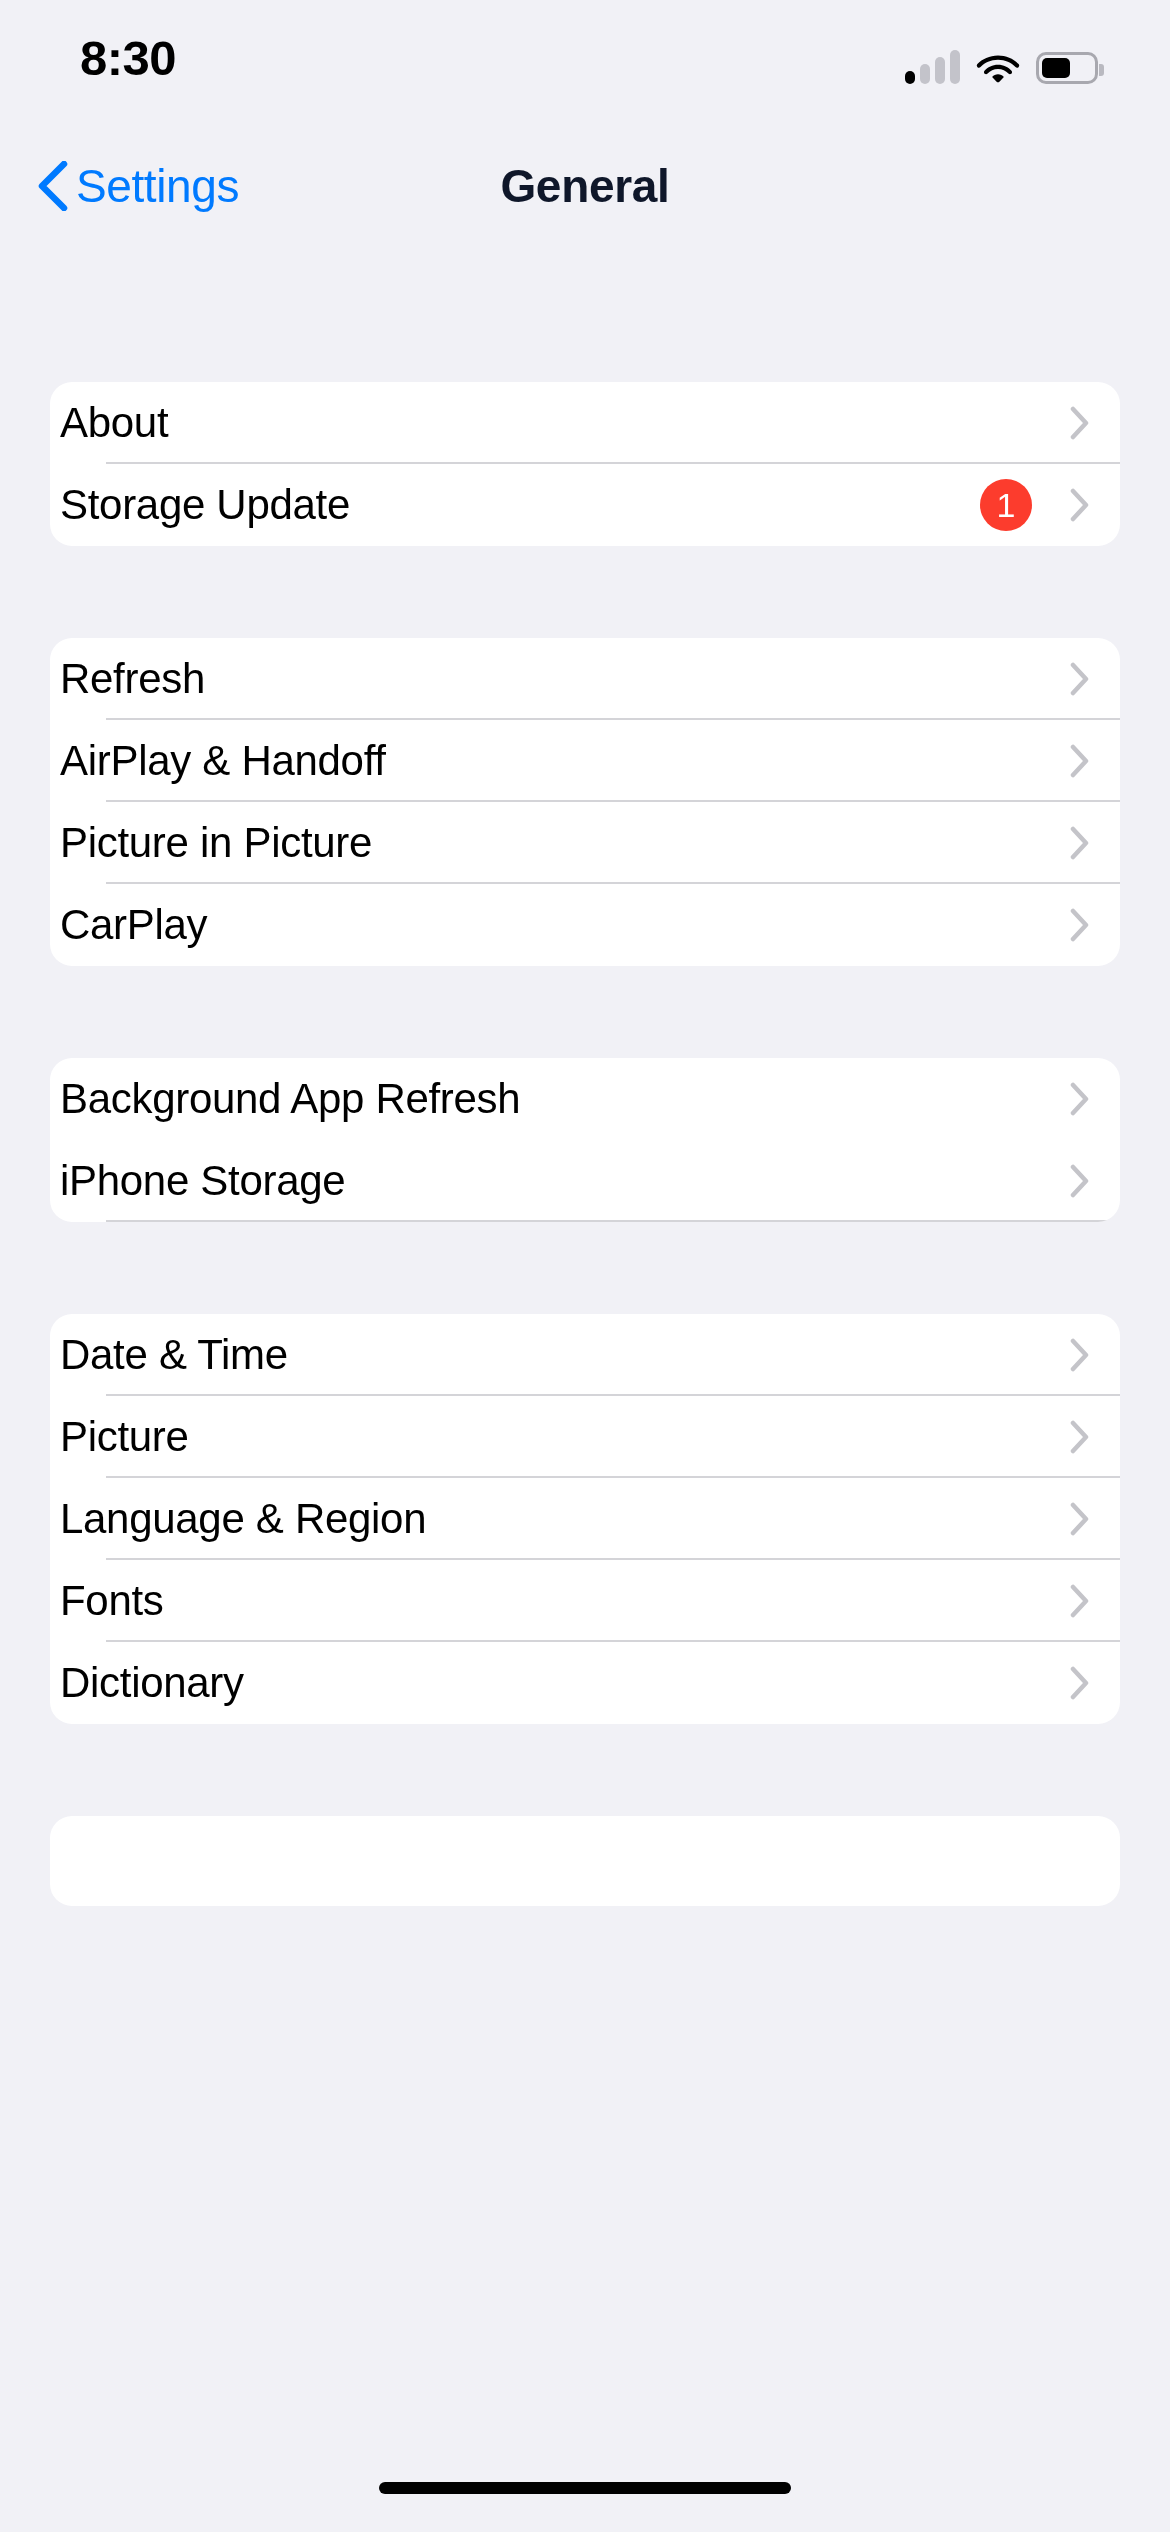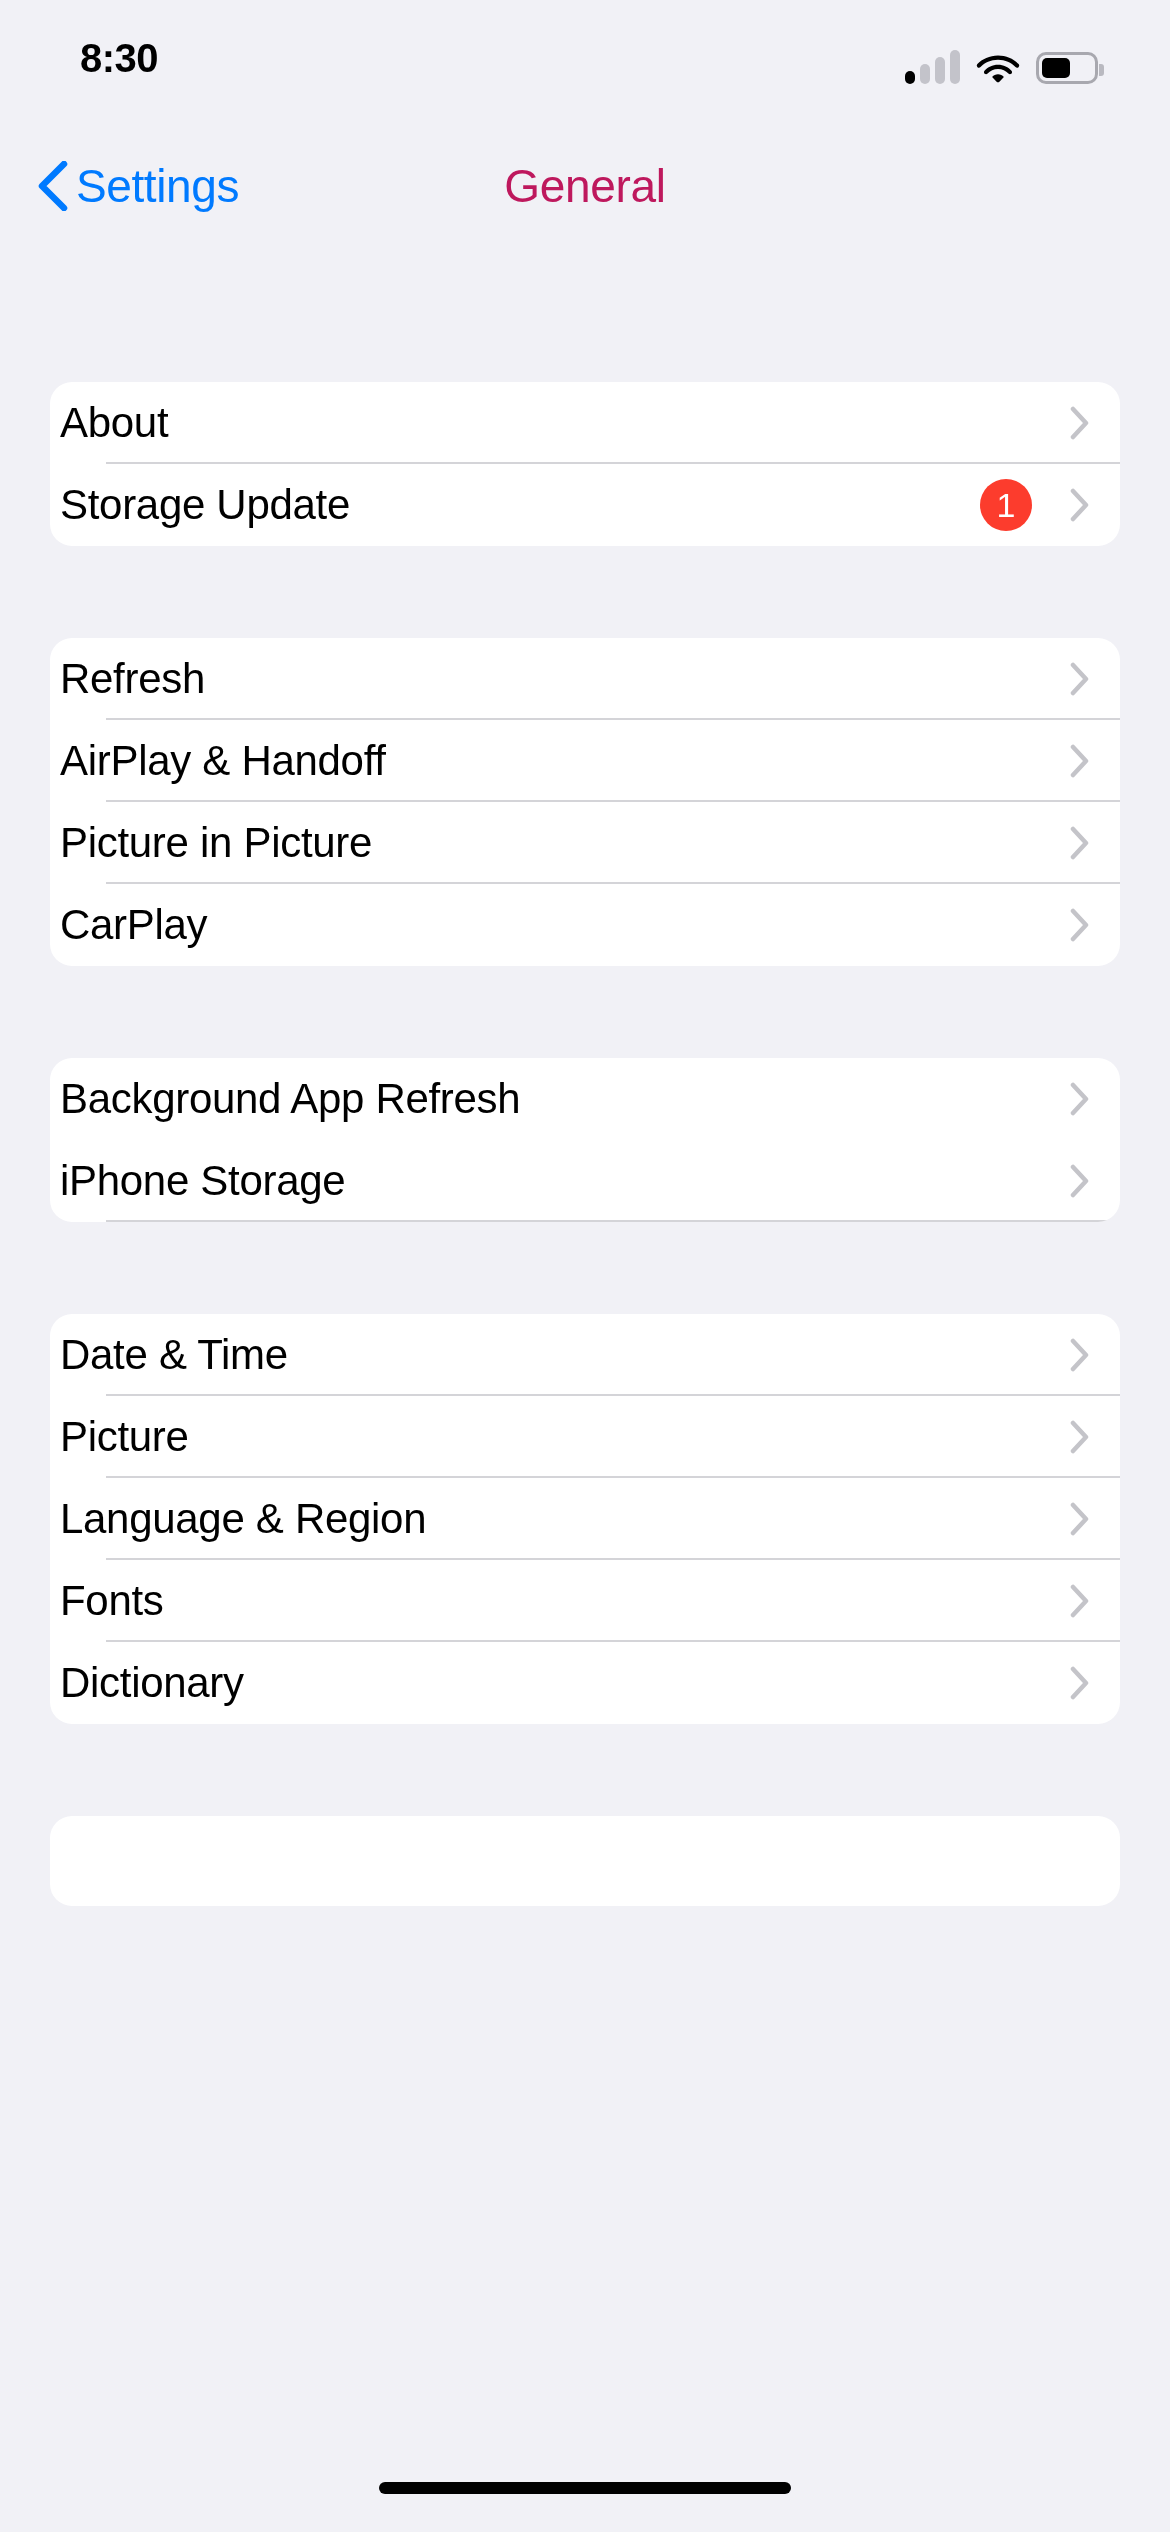--- a/index.html
+++ b/index.html
@@ -12,21 +12,21 @@
   }
   #screen { position:relative; width:1170px; height:2532px; background:#f1f1f6; }
 
   
   .status-bar {
     position:absolute; top:0; left:0; width:1170px; height:132px;
   }
   .status-time {
     position:absolute; left:80px; top:28px;
     width:220px; height:60px;
-    font-size:40px; font-weight:bold; color:#000;
+    font-size:49px; font-weight:bold; color:#000;
     letter-spacing:-0.5px; line-height:60px;
     text-align:left;
   }
   .status-right {
     position:absolute; right:72px; top:44px;
     display:flex; align-items:flex-end; gap:16px; height:40px;
   }
   .cellular { display:flex; align-items:flex-end; gap:5px; height:34px; }
   .cellular i { display:block; width:10px; border-radius:5px; background:#c3c3ca; }
   .cellular i.on { background:#000; }
@@ -53,21 +53,21 @@
     position:absolute; left:36px; top:0; height:108px;
     display:flex; align-items:center; gap:6px; cursor:pointer;
   }
   .chev-back { width:34px; height:50px; display:block; }
   .nav-back-label {
     font-size:46px; color:#007aff; letter-spacing:-0.4px; line-height:1;
   }
   .nav-title {
     position:absolute; left:0; top:0; width:1170px; height:108px;
     display:flex; align-items:center; justify-content:center;
-    font-size:46px; font-weight:normal; color:#be185d; letter-spacing:-0.3px;
+    font-size:46px; font-weight:bold; color:#0f172a; letter-spacing:-0.3px;
   }
 
   
   .content { position:absolute; top:244px; left:0; width:1170px; }
 
   .card {
     position:relative;
     margin:0 50px;
     background:#ffffff;
     border-radius:22px;

